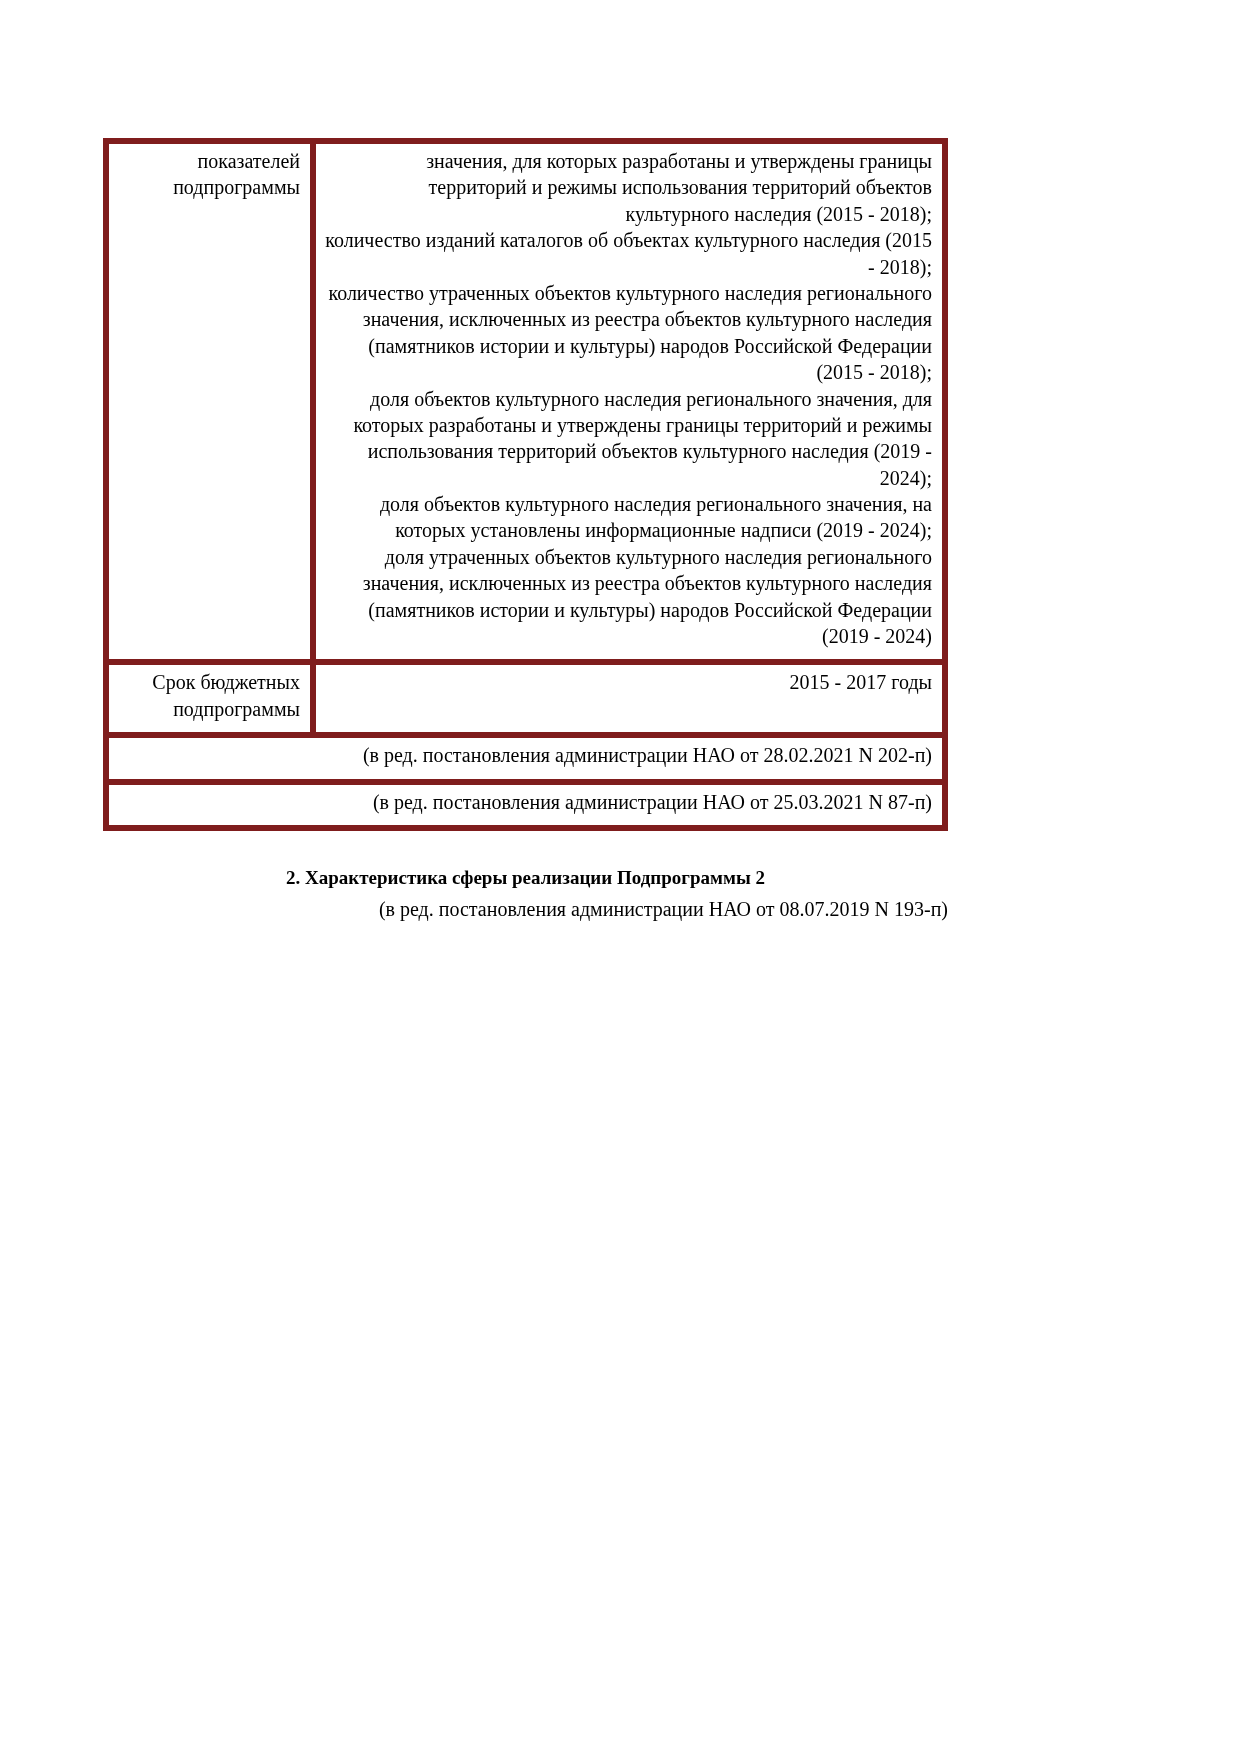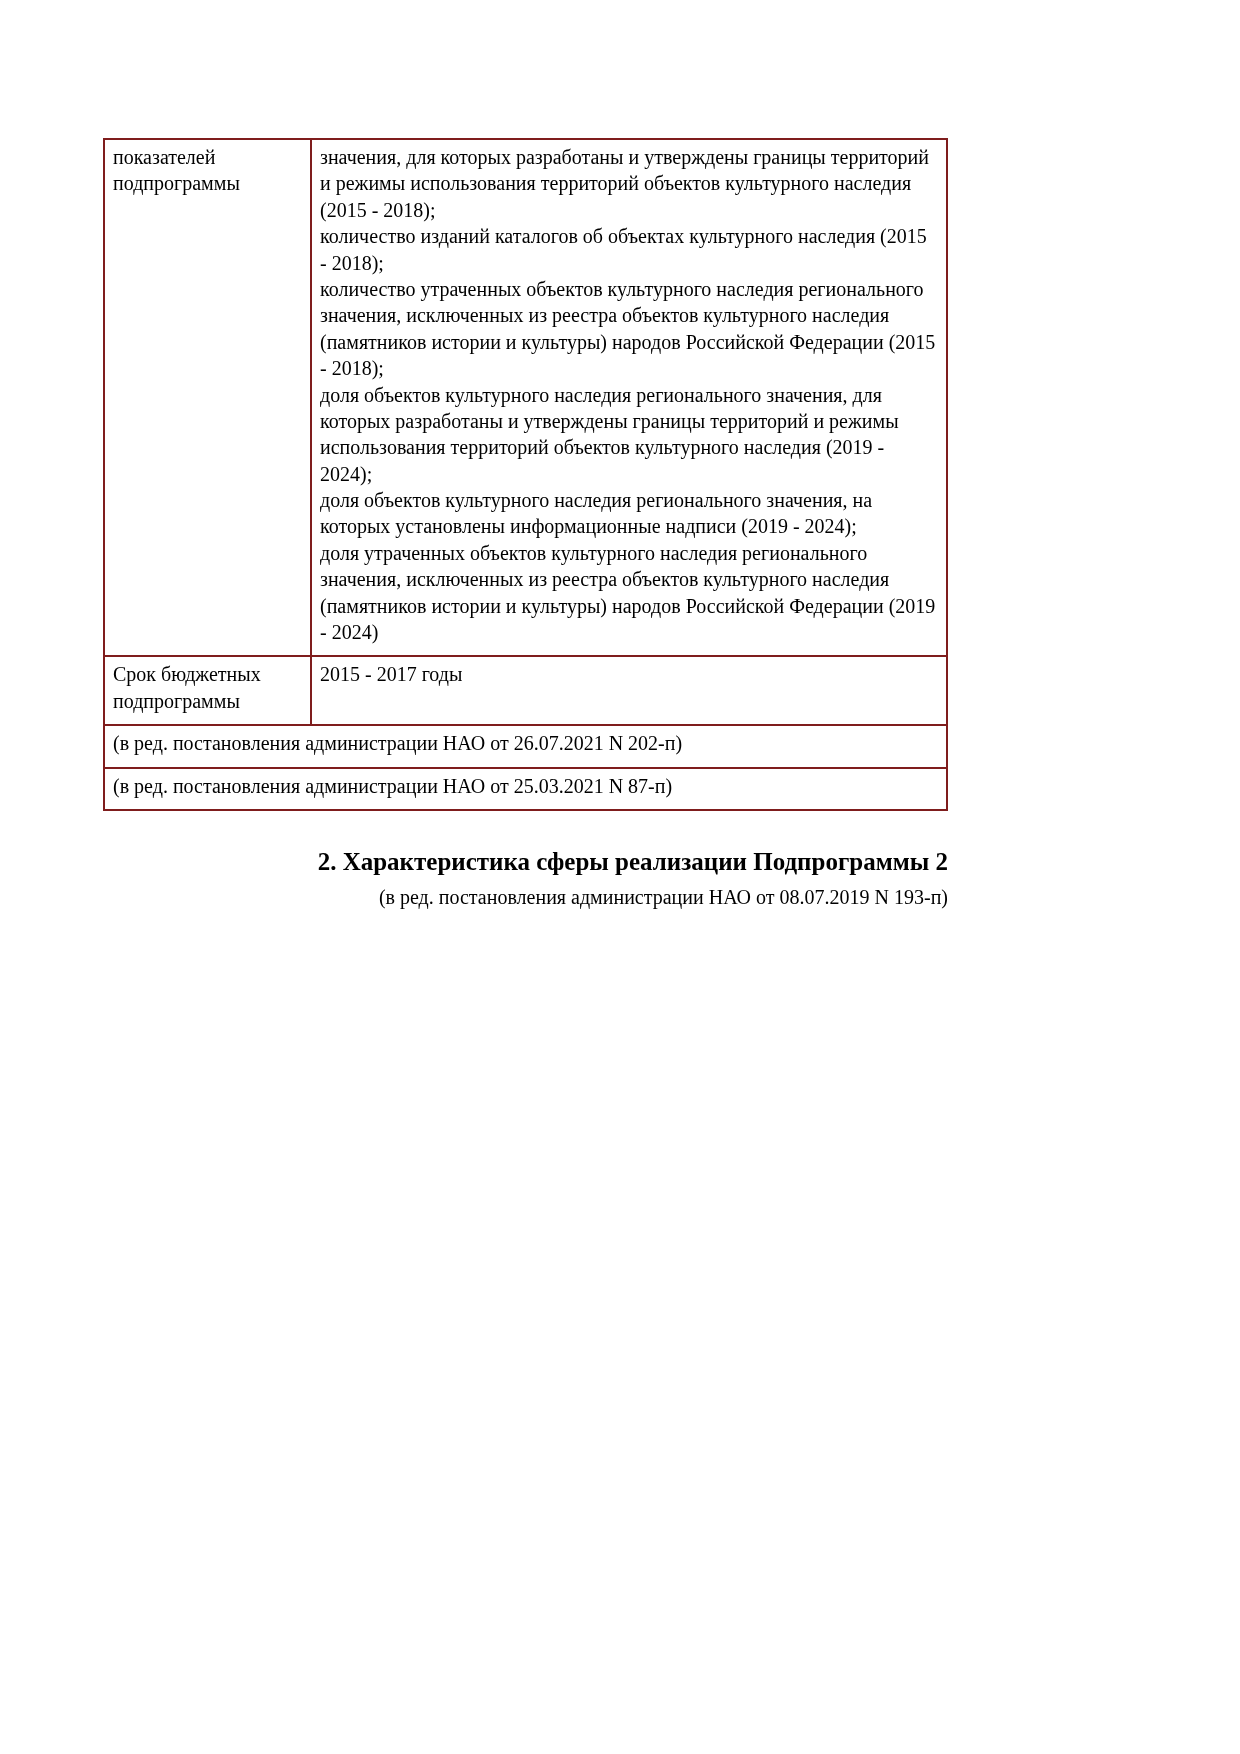--- a/index.html
+++ b/index.html
@@ -19,32 +19,33 @@
     left: 103px;
     top: 138px;
     width: 845px;
   }
   table.doc-table {
     border-collapse: collapse;
     width: 100%;
     table-layout: fixed;
   }
   table.doc-table td {
-    border: 2px solid #7f1d1d;
+    border: 6px solid #7f1d1d;
     vertical-align: top;
     padding: 4px 10px 10px 8px;
+    text-align: right;
   }
   td.label-cell { width: 207px; }
   td.note-cell { padding: 6px 10px 8px 8px; }
   .multiline { white-space: pre-line; }
   .section-heading {
     margin-top: 34px;
-    text-align: right;
+    text-align: center;
     font-weight: bold;
-    font-size: 25px;
+    font-size: 19px;
   }
   .section-note {
     margin-top: 6px;
     text-align: right;
   }
 </style>
 </head>
 <body>
 
 <div class="content">
@@ -60,21 +61,21 @@
 доля объектов культурного наследия регионального значения, на которых установлены информационные надписи (2019 - 2024);
 доля утраченных объектов культурного наследия регионального значения, исключенных из реестра объектов культурного наследия (памятников истории и культуры) народов Российской Федерации (2019 - 2024)</td>
       </tr>
 
       <tr>
         <td class="label-cell multiline">Срок бюджетных подпрограммы</td>
         <td class="multiline">2015 - 2017 годы</td>
       </tr>
 
       <tr>
-        <td class="note-cell" colspan="2">(в ред. постановления администрации НАО от 26.07.2021 N 202-п)</td>
+        <td class="note-cell" colspan="2">(в ред. постановления администрации НАО от 28.02.2021 N 202-п)</td>
       </tr>
 
 
       <tr>
         <td class="note-cell" colspan="2">(в ред. постановления администрации НАО от 25.03.2021 N 87-п)</td>
       </tr>
 
     </tbody>
   </table>
 

